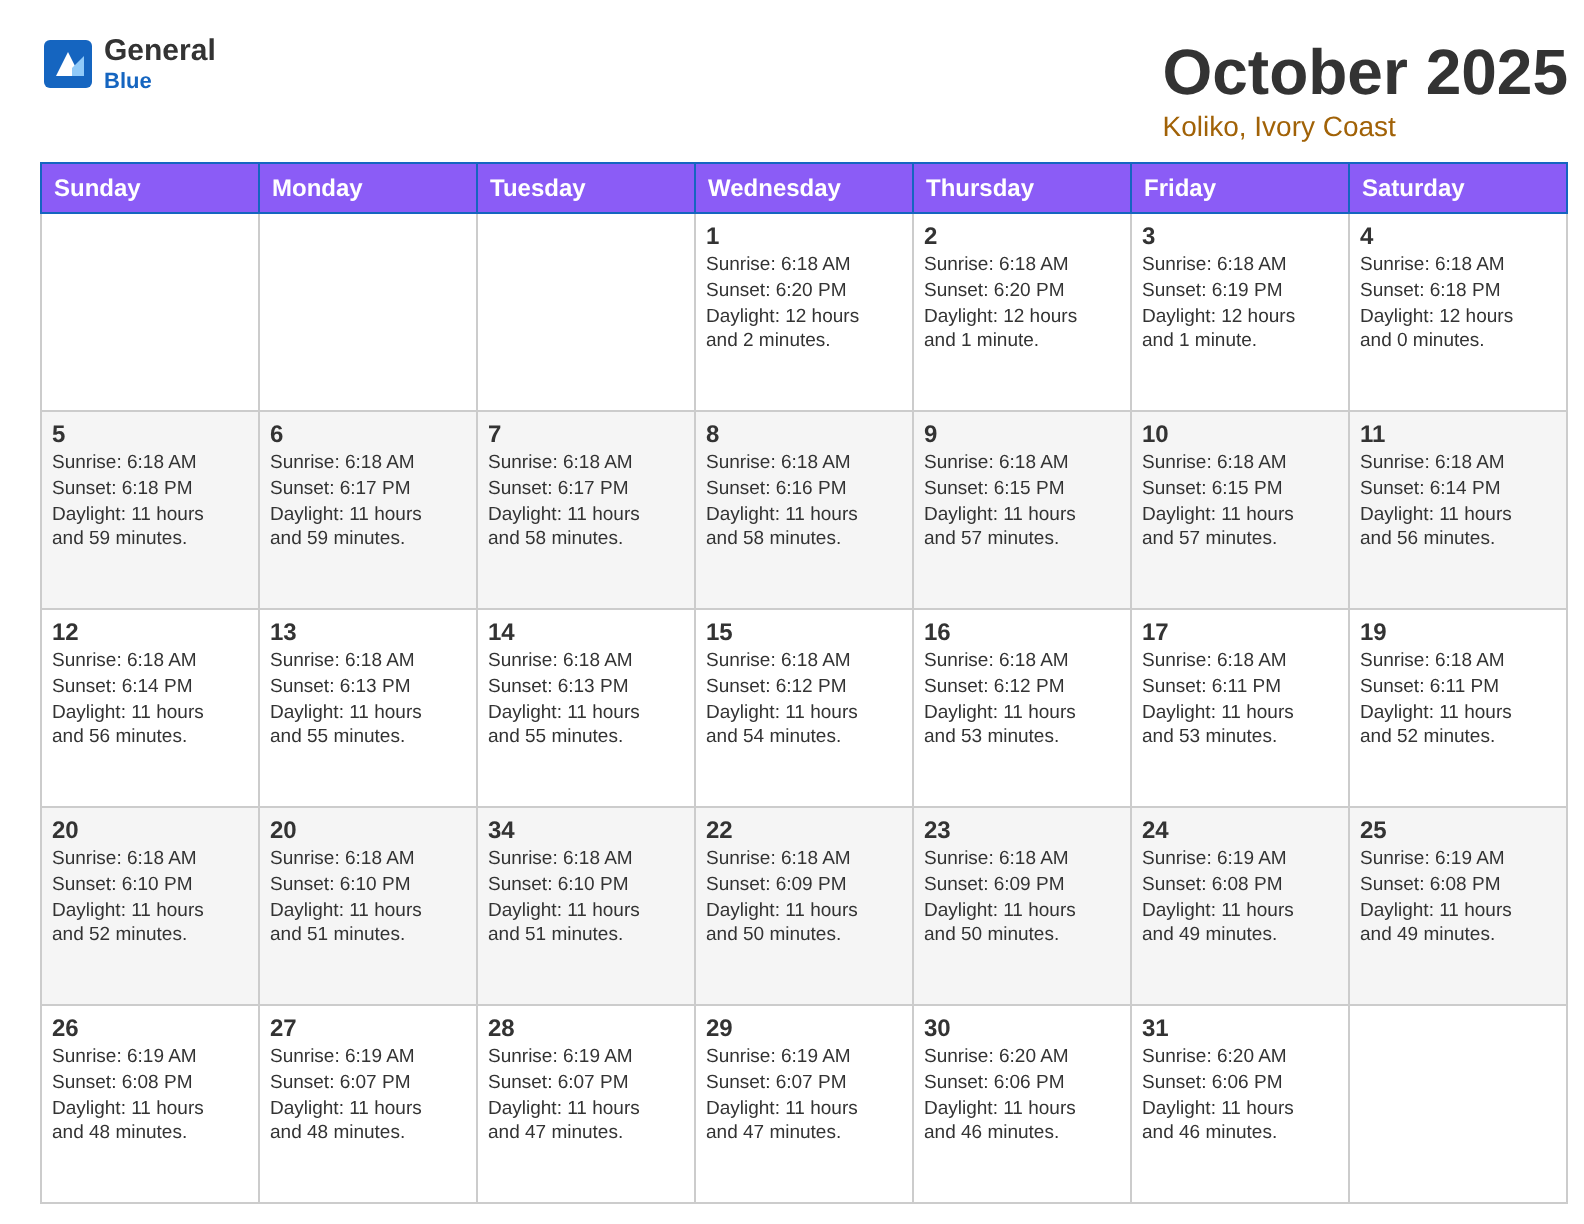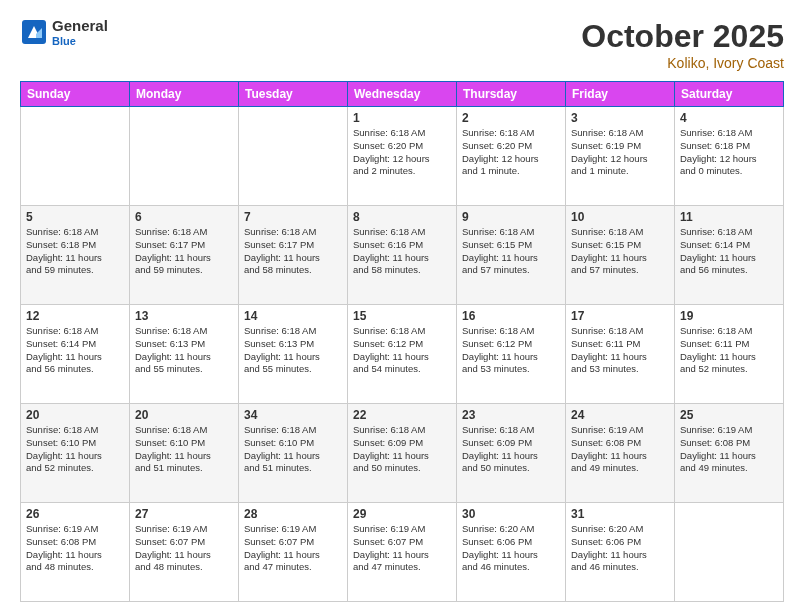--- a/index.html
+++ b/index.html
@@ -41,38 +41,38 @@
       font-size: 11px;
       font-weight: bold;
       color: #1565c0;
     }
     .logo-icon {
       width: 28px;
       height: 28px;
       margin-right: 4px;
     }
     .title-block {
-      text-align: right;
+      text-align: left;
     }
     .month-title {
       font-size: 32px;
       font-weight: bold;
       color: #333;
     }
     .subtitle {
       font-size: 14px;
       color: #a16207;
     }
     .calendar {
       width: 100%;
       border-collapse: collapse;
       flex: 1;
     }
     .calendar th {
-      background: #d946ef;
+      background: #8b5cf6;
       color: #fff;
       text-align: left;
       padding: 5px 6px;
       font-size: 12px;
       border: 1px solid #1565c0;
     }
     .calendar td {
       vertical-align: top;
       border: 1px solid #ccc;
       padding: 4px 5px;

